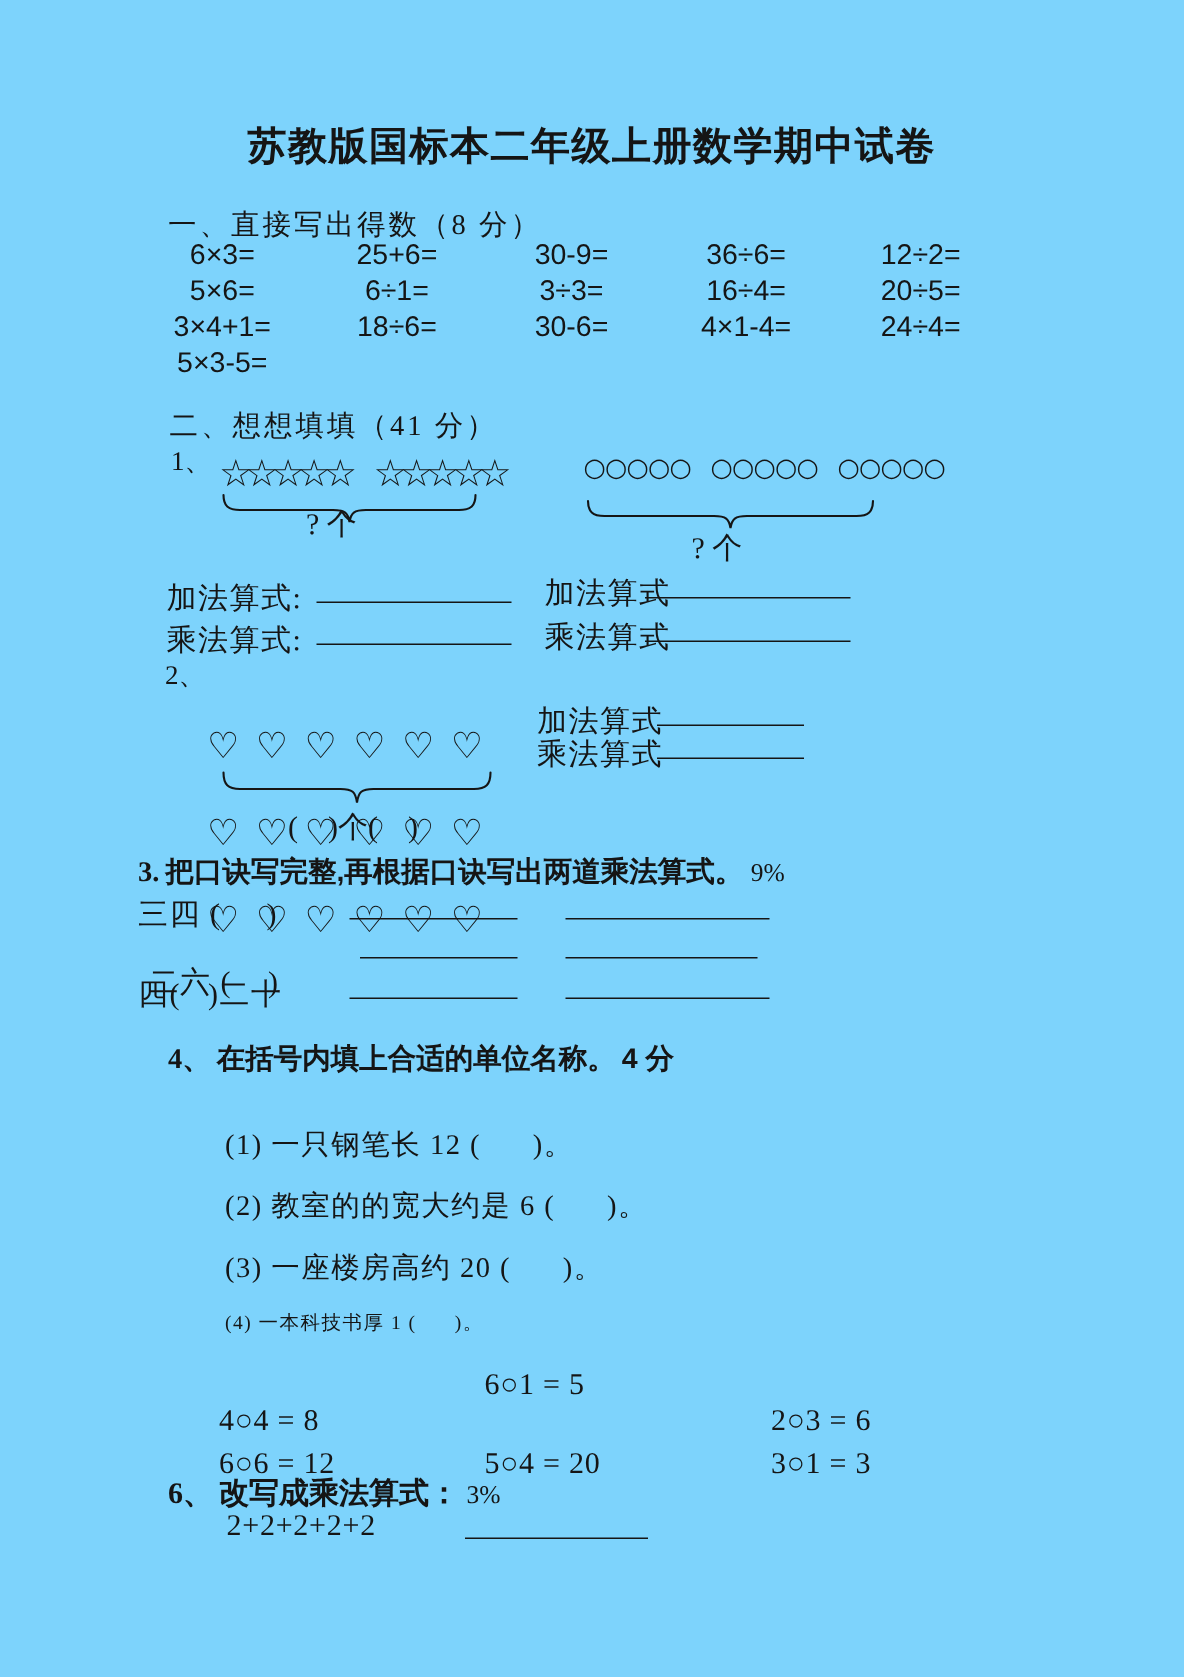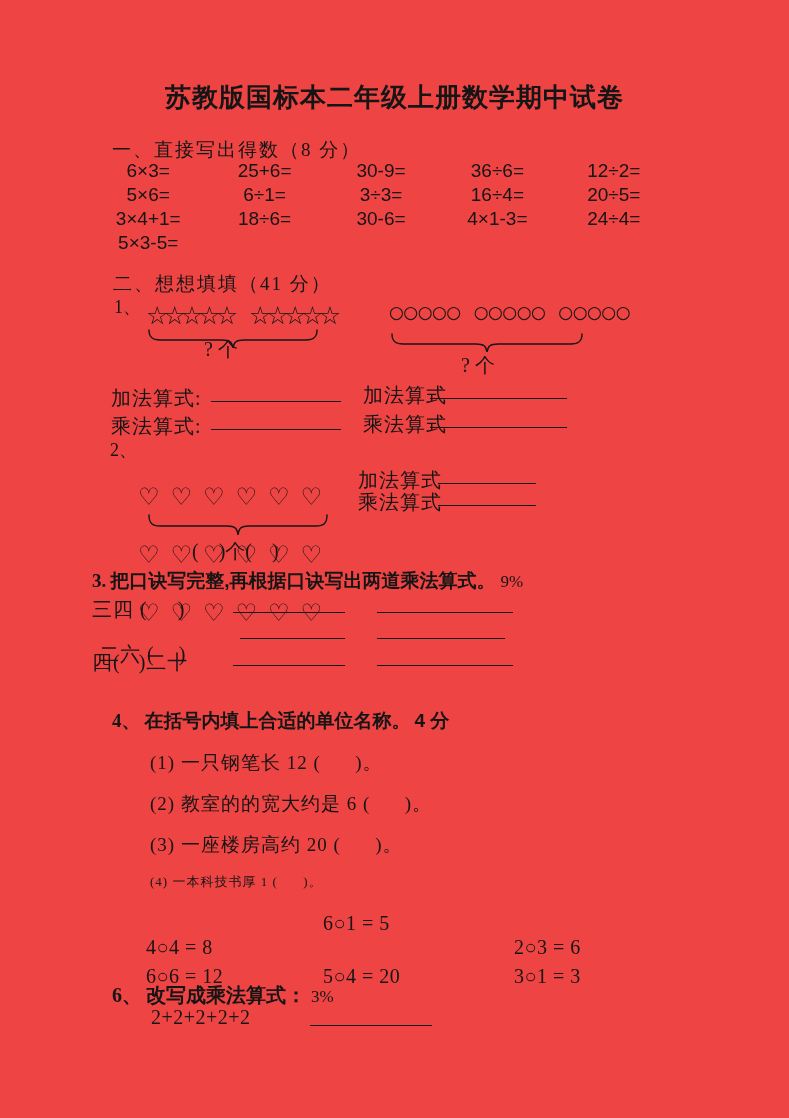--- a/index.html
+++ b/index.html
@@ -1,16 +1,16 @@
 <!DOCTYPE html>
 <html><head>
 <meta charset="utf-8">
 <style>
   html,body{margin:0;padding:0;background:#e8e8e8;}
-  .sheet{position:relative;width:789px;height:1118px;margin:0 auto;background:#ef4444;overflow:hidden;color:#151515;}
+  .sheet{position:relative;width:789px;height:1118px;margin:0 auto;background:#7dd3fc;overflow:hidden;color:#151515;}
   .abs{position:absolute;white-space:pre;}
   .serif{font-family:"Liberation Serif","DejaVu Serif",serif;}
   .sans{font-family:"Liberation Sans","DejaVu Sans",sans-serif;}
   .glyph{font-family:"DejaVu Sans",sans-serif;}
   .bold{font-weight:bold;}
   .rule{position:absolute;border-top:1.6px solid #151515;height:0;}
   .title{left:0;top:80px;width:100%;text-align:center;font-size:26px;font-weight:bold;letter-spacing:1px;}
   .kai{font-size:19px;letter-spacing:2px;}
   .grid{display:grid;grid-template-columns:repeat(5,1fr);row-gap:4px;font-size:19px;line-height:20px;text-align:center;}
   .qhead{font-size:19px;}
@@ -40,21 +40,21 @@
     <span>36÷6=</span>
     <span>12÷2=</span>
     <span>5×6=</span>
     <span>6÷1=</span>
     <span>3÷3=</span>
     <span>16÷4=</span>
     <span>20÷5=</span>
     <span>3×4+1=</span>
     <span>18÷6=</span>
     <span>30-6=</span>
-    <span>4×1-3=</span>
+    <span>4×1-4=</span>
     <span>24÷4=</span>
     <span>5×3-5=</span>
   </div>
 
   <div class="abs serif kai" style="left:113px;top:271px;">二、想想填填（41 分）</div>
 
   <div class="abs serif" style="left:114px;top:295px;font-size:18px;">1、</div>
 
   <div class="abs glyph flexrow stars" style="left:146px;top:303px;gap:16px;">
     <span>☆☆☆☆☆</span>
@@ -107,21 +107,21 @@
   <div class="rule" style="left:377px;top:612px;width:136px;"></div>
 
   <div class="abs serif lbl" style="left:99px;top:641px;">二六 (    )</div>
   <div class="rule" style="left:240px;top:638px;width:105px;"></div>
   <div class="rule" style="left:377px;top:638px;width:128px;"></div>
 
   <div class="abs serif lbl" style="left:92px;top:649px;">四(   )二十</div>
   <div class="rule" style="left:233px;top:665px;width:112px;"></div>
   <div class="rule" style="left:377px;top:665px;width:136px;"></div>
 
-  <div class="abs sans bold qhead" style="left:112px;top:708px;"><span class="num">4、</span><span>在括号内填上合适的单位名称。</span><span style="margin-left:4px;">4 分</span></div>
+  <div class="abs sans bold qhead" style="left:112px;top:693px;"><span class="num">4、</span><span>在括号内填上合适的单位名称。</span><span style="margin-left:4px;">4 分</span></div>
 
   <div class="abs serif" style="left:150px;top:750px;font-size:19px;letter-spacing:1px;">(1) 一只钢笔长 12 (      )。</div>
   <div class="abs serif" style="left:150px;top:791px;font-size:19px;letter-spacing:1px;">(2) 教室的的宽大约是 6 (      )。</div>
   <div class="abs serif" style="left:150px;top:832px;font-size:19px;letter-spacing:1px;">(3) 一座楼房高约 20 (      )。</div>
   <div class="abs serif" style="left:150px;top:873px;font-size:13px;letter-spacing:1px;">(4) 一本科技书厚 1 (      )。</div>
 
 
   <div class="abs serif eq" style="left:146px;top:936px;">4○4 = 8</div>
   <div class="abs serif eq" style="left:323px;top:912px;">6○1 = 5</div>
   <div class="abs serif eq" style="left:514px;top:936px;">2○3 = 6</div>

